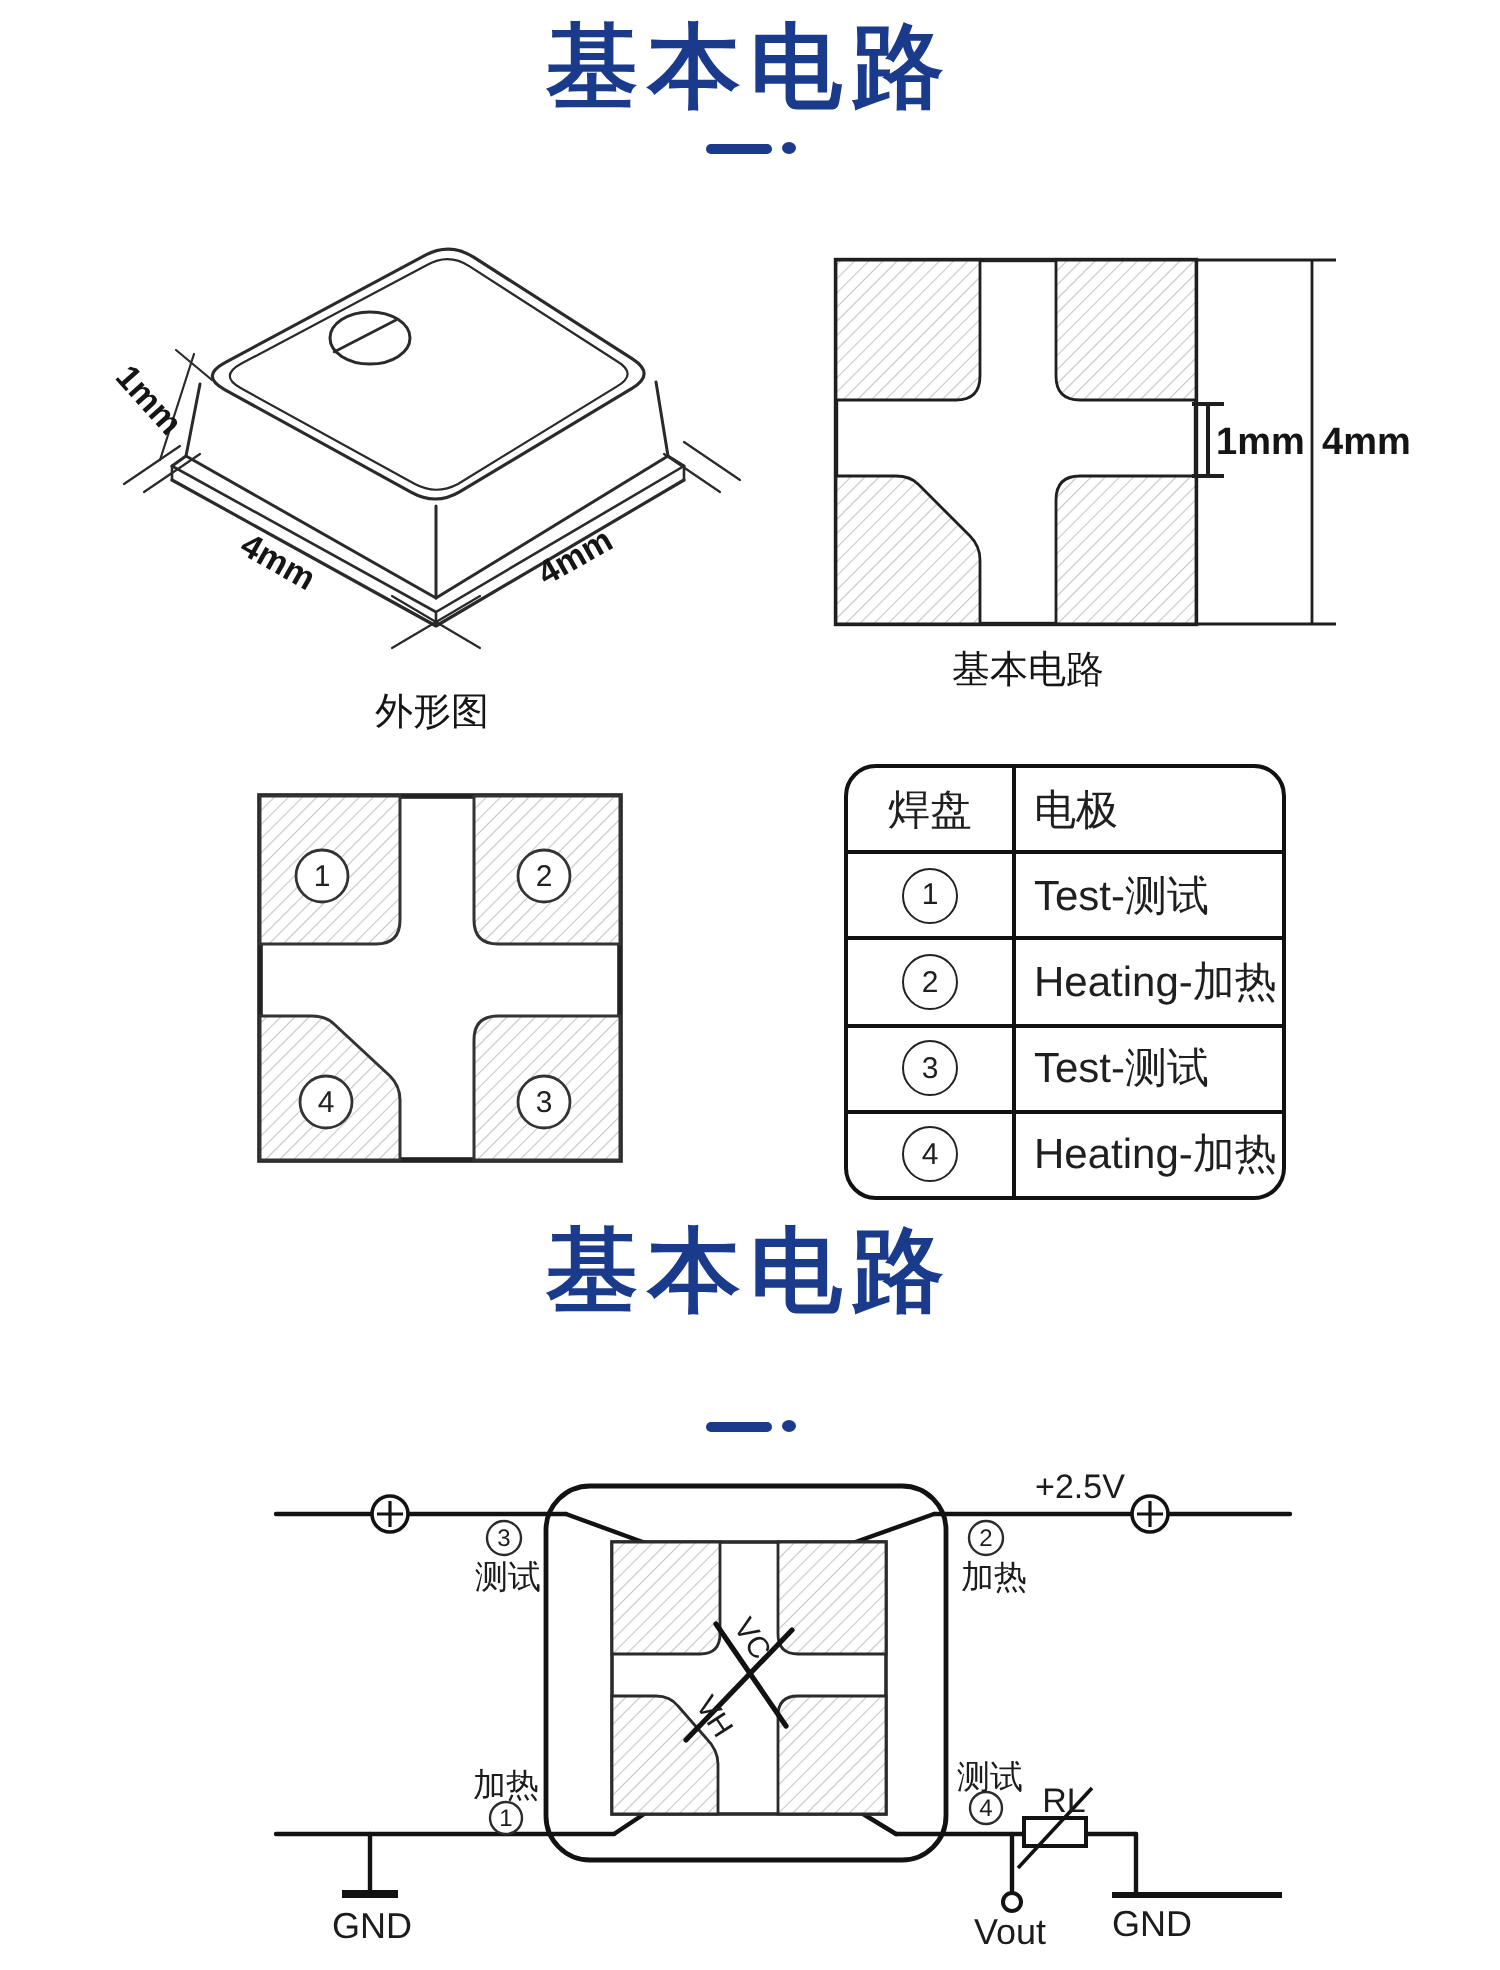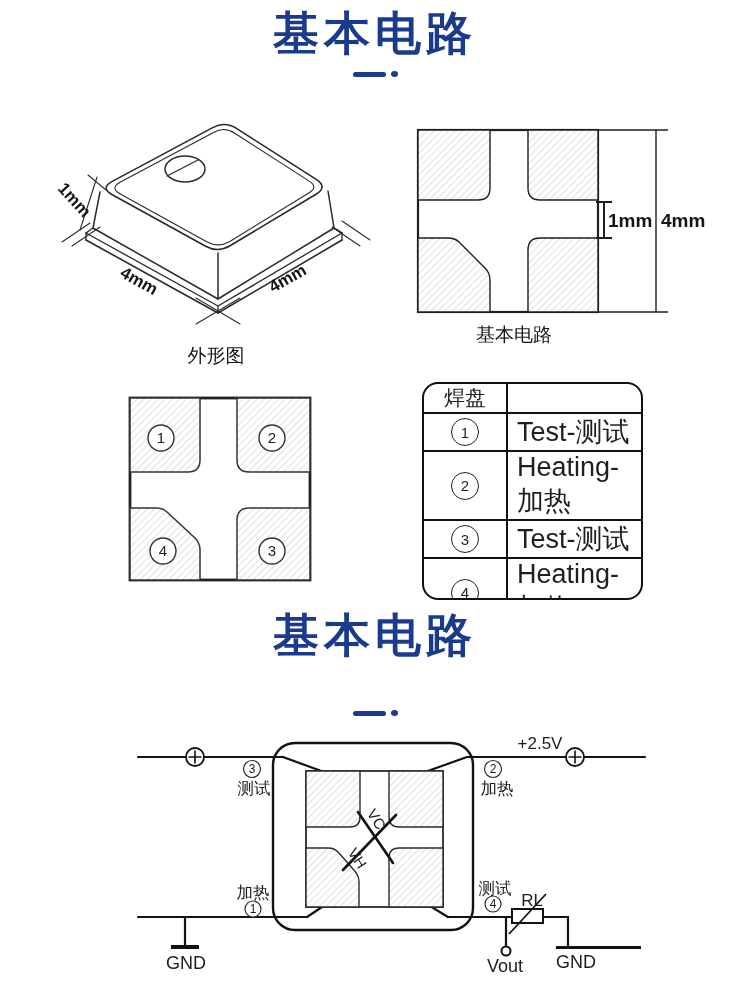--- a/index.html
+++ b/index.html
@@ -16,21 +16,21 @@
   svg text{font-family:"Liberation Sans","DejaVu Sans",sans-serif;}
 
   
   .pad-table{position:absolute;left:422px;top:382px;width:221px;height:218px;
              display:flex;flex-direction:column;border:2px solid #111;border-radius:16px;
              overflow:hidden;background:#fff;box-sizing:border-box;}
   .pad-table .tr{flex:1;display:flex;border-top:2px solid #111;}
   .pad-table .tr:first-child{border-top:none;}
   .pad-table .c1{width:84px;display:flex;align-items:center;justify-content:center;
                  border-right:2px solid #111;box-sizing:border-box;}
-  .pad-table .c2{flex:1;display:flex;align-items:center;padding-left:9px;font-size:27px;}
+  .pad-table .c2{flex:1;display:flex;align-items:center;padding-left:9px;font-size:21px;}
   .pad-table .th .c1,.pad-table .th .c2{font-size:21px;}
   .cnum{width:26px;height:26px;border:1.5px solid #222;border-radius:50%;display:flex;
         align-items:center;justify-content:center;font-size:15px;}
 </style>
 </head>
 <body>
 
 <div class="page">
 
   <div class="sec-title" style="top:8px;">基本电路</div>
@@ -121,20 +121,21 @@
       <text x="51" y="53">1</text>
       <text x="162" y="53">2</text>
       <text x="53" y="166">4</text>
       <text x="162" y="166">3</text>
     </g>
   </svg>
 
   <div class="pad-table">
     <div class="tr th">
       <div class="c1">焊盘</div>
+      <div class="c2">电极</div>
     </div>
     <div class="tr">
       <div class="c1">
           <span class="cnum">1</span>
         </div>
       <div class="c2">Test-测试</div>
     </div>
     <div class="tr">
       <div class="c1">
           <span class="cnum">2</span>

